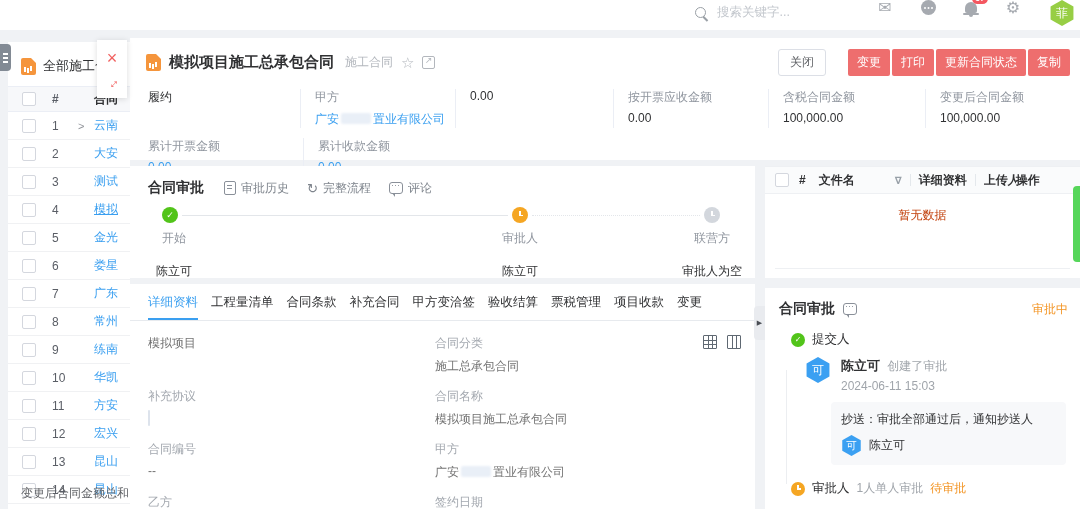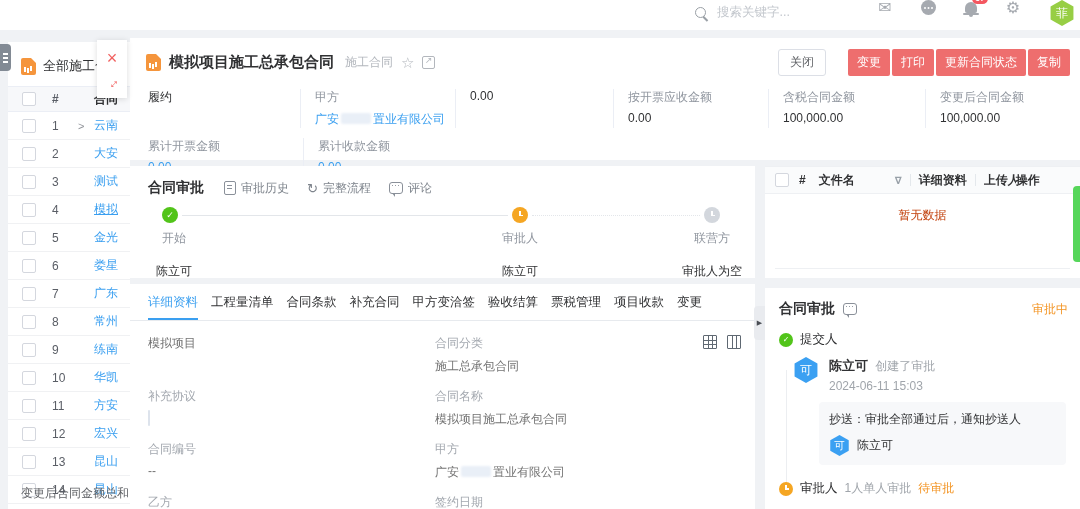--- a/index.html
+++ b/index.html
@@ -149,21 +149,21 @@
 .green-bar{position:absolute;right:0;top:186px;width:7px;height:76px;background:#56d65a;
   border-radius:4px 0 0 4px;z-index:25}
 
 .right-card{position:absolute;left:765px;top:288px;width:315px;bottom:0;background:#fff;z-index:2}
 .collapse{position:absolute;left:-11px;top:18px;width:11px;height:34px;background:#e9ebef;
   border-radius:4px 0 0 4px;display:flex;align-items:center;justify-content:center}
 .collapse::before{content:"▶";font-size:7px;color:#4a4e55}
 .rc-head{display:flex;align-items:center;gap:8px;padding:12px 12px 0 14px}
 .rc-title{font-weight:bold;font-size:14px}
 .rc-status{margin-left:auto;color:#f39423}
-.rc-body{position:relative;padding:13px 14px 0 14px}
+.rc-body{position:relative;padding:13px 14px 0 26px}
 .v-line{position:absolute;left:21px;top:52px;height:114px;width:1px;background:#eceef1}
 .sec-row{display:flex;align-items:center;gap:7px;position:relative}
 .mini-check{width:14px;height:14px;border-radius:50%;background:#52c41a;color:#fff;flex:none;
   display:flex;align-items:center;justify-content:center}
 .mini-check::before{content:"✓";font-size:8px;font-weight:bold}
 .mini-clock{width:14px;height:14px;border-radius:50%;background:#f5a623;position:relative;flex:none}
 .mini-clock::before{content:"";position:absolute;width:1.5px;height:4px;background:#fff;left:6.2px;top:3px}
 .mini-clock::after{content:"";position:absolute;width:3.5px;height:1.5px;background:#fff;left:6.2px;top:6.5px}
 .sec-label{color:#303133;font-size:12.5px}
 .sub-row{display:flex;gap:10px;margin:9px 0 0 14px;position:relative}

